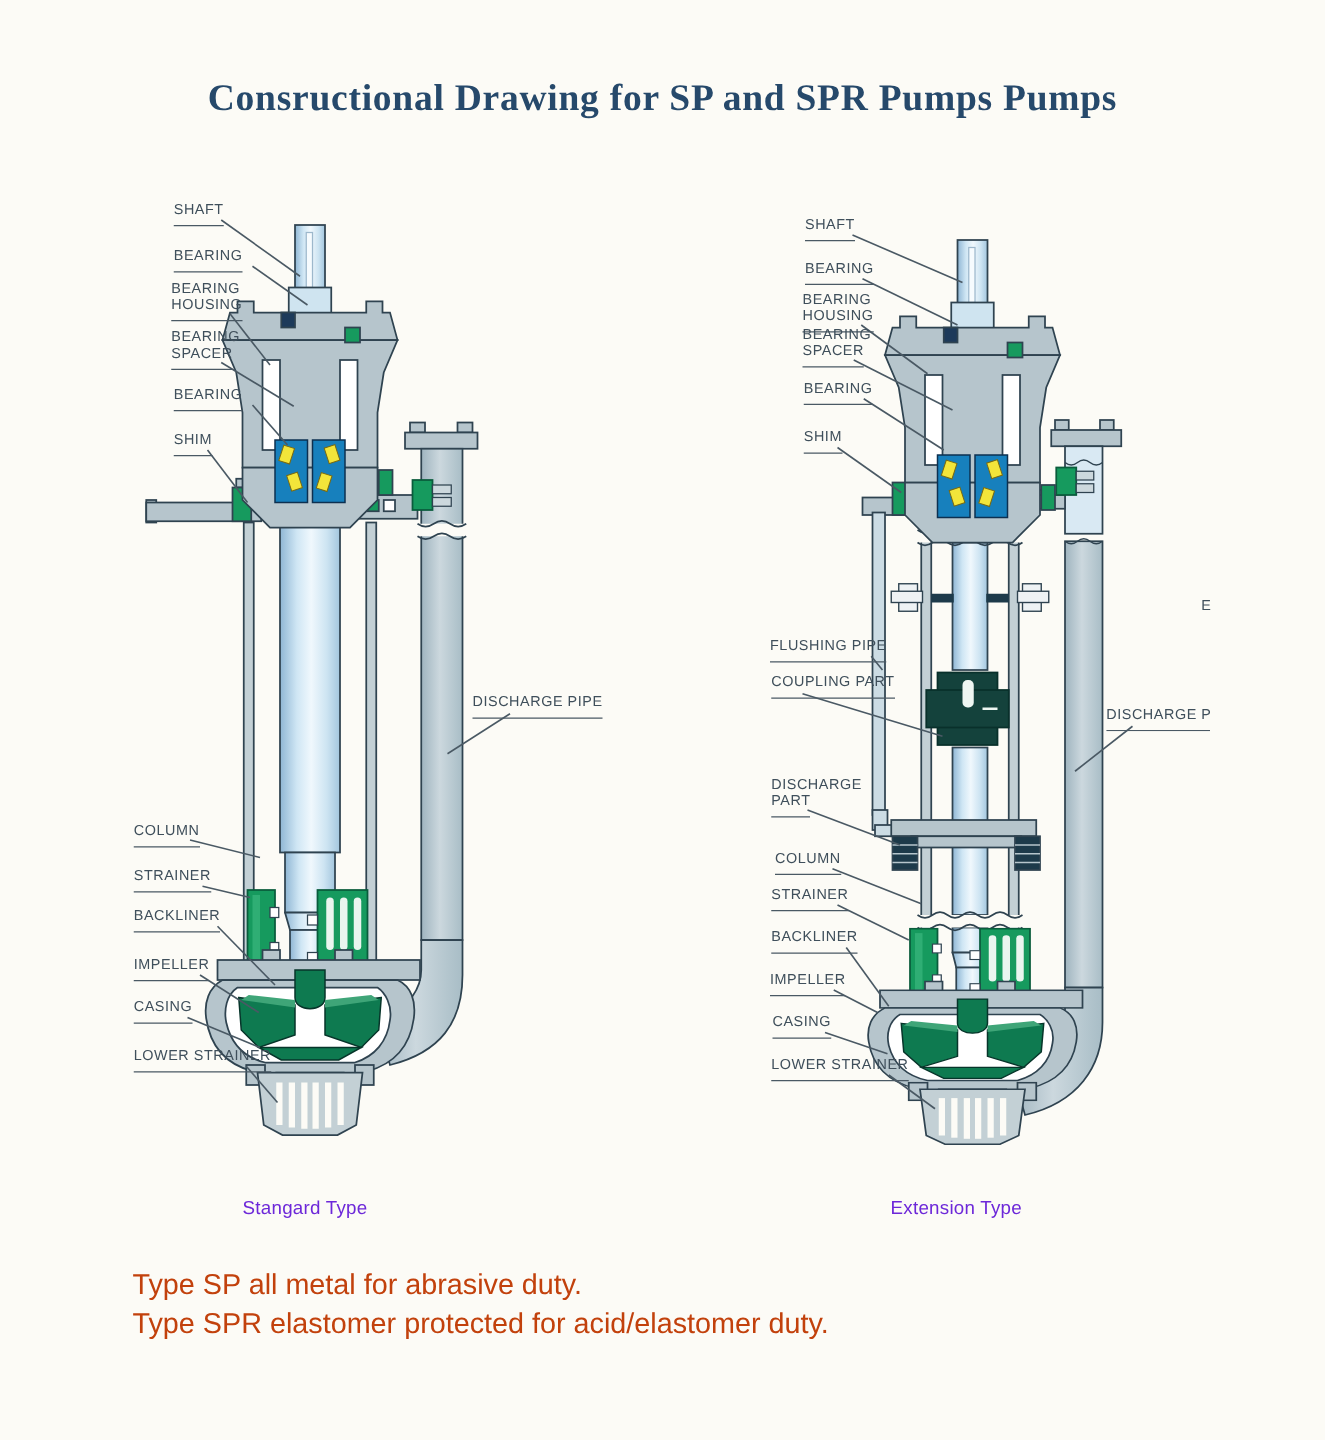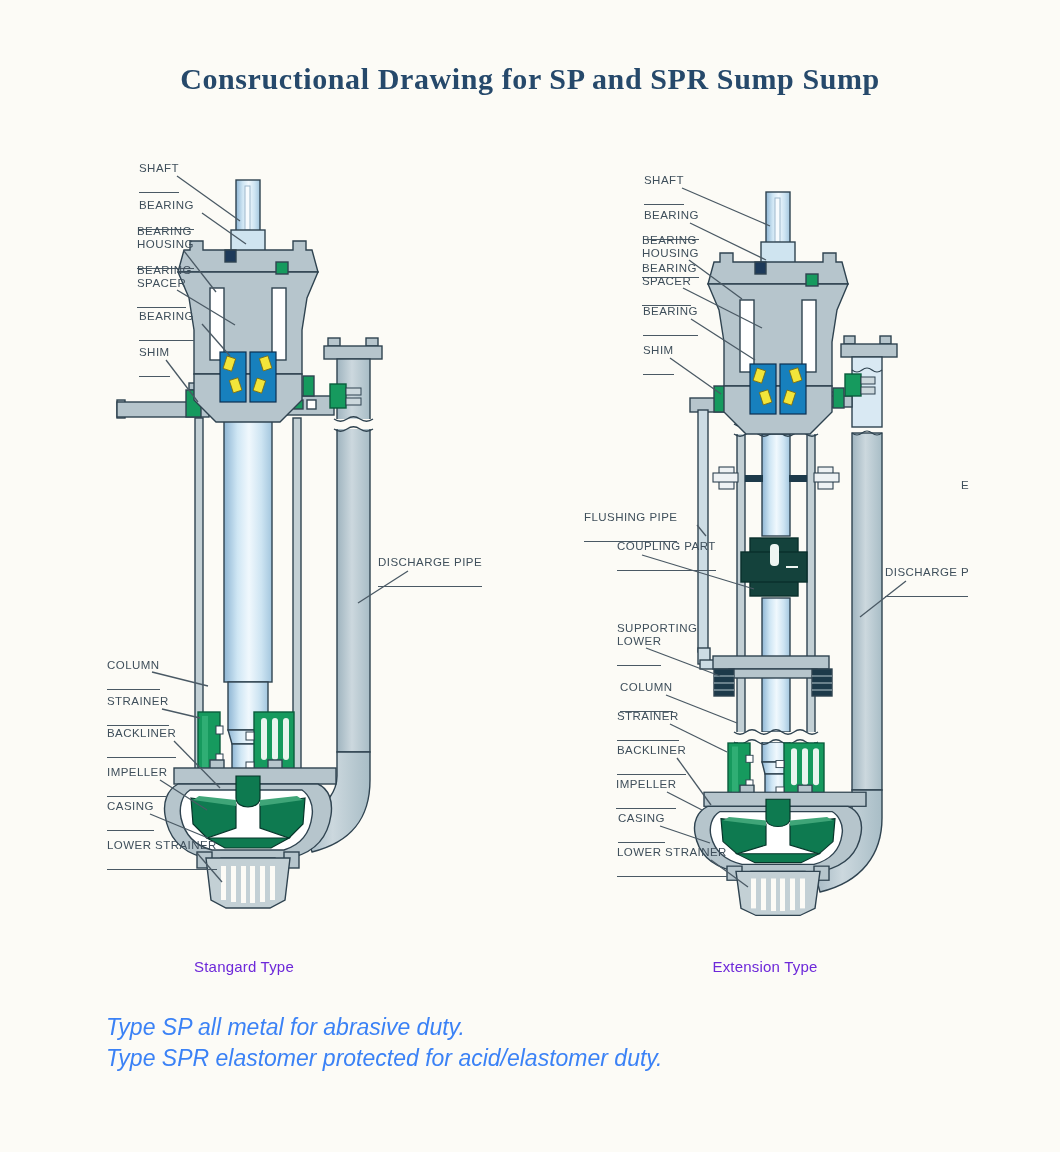--- a/index.html
+++ b/index.html
@@ -6,37 +6,37 @@
   .page{position:relative;width:1060px;height:1152px;background:#fcfbf6;overflow:hidden;
         font-family:"Liberation Sans",sans-serif;}
   .title{position:absolute;top:62px;left:0;width:1060px;text-align:center;
          font-family:"Liberation Serif",serif;font-weight:bold;font-size:30px;
          letter-spacing:.6px;color:#26496b;}
   .drawing-svg{position:absolute;left:0;top:0;}
   .labels-layer{position:absolute;inset:0;pointer-events:none;}
   .part-label{position:absolute;font-size:11.5px;line-height:13px;color:#3f4f5b;
               letter-spacing:.45px;}
   .part-label .ln{display:table;}
-  .part-label .ln:last-child{border-bottom:1.4px solid #4a5964;padding-bottom:17px;}
+  .part-label .ln:last-child{border-bottom:1.4px solid #4a5964;padding-bottom:5px;}
   .part-label.clip{overflow:hidden;white-space:nowrap;}
   .caption{position:absolute;width:140px;text-align:center;font-size:15px;color:#6d28d9;
            letter-spacing:.2px;}
   .caption.left{left:174px;top:958px;}
   .caption.right{left:695px;top:958px;}
   .stray-e{position:absolute;left:961px;top:479px;font-size:11.5px;color:#3f4f5b;}
   .footer{position:absolute;left:106px;top:1012px;font-size:23px;line-height:30.5px;
-          color:#3b82f6;font-style:italic;}
+          color:#c2410c;}
   #leaders line{stroke:#4a5964;stroke-width:1.3;}
 </style>
 </head>
 <body>
 
 <div class="page">
 
-  <div class="title">Consructional Drawing for SP and SPR Sump Sump</div>
+  <div class="title">Consructional Drawing for SP and SPR Pumps Pumps</div>
 
   <svg class="drawing-svg" width="1060" height="1152" viewBox="0 0 1060 1152">
     <defs>
       <linearGradient id="shaftG" x1="0" y1="0" x2="1" y2="0">
         <stop offset="0" stop-color="#8fb6d4"></stop>
           <stop offset="0.28" stop-color="#cfe6f4"></stop>
         <stop offset="0.52" stop-color="#f0f8fd"></stop>
           <stop offset="0.78" stop-color="#cde4f2"></stop>
         <stop offset="1" stop-color="#a3c6de"></stop>
       </linearGradient>
@@ -312,29 +312,29 @@
       <div class="part-label" style="left: 642px; top: 262px;">
         <div class="ln">BEARING</div>
         <div class="ln">SPACER</div>
       </div>
       <div class="part-label" style="left: 643px; top: 305px;">
         <div class="ln">BEARING</div>
       </div>
       <div class="part-label" style="left: 643px; top: 344px;">
         <div class="ln">SHIM</div>
       </div>
-      <div class="part-label" style="left: 584px; top: 511px;">
+      <div class="part-label" style="left: 616px; top: 511px;">
         <div class="ln">FLUSHING PIPE</div>
       </div>
       <div class="part-label" style="left: 617px; top: 540px;">
         <div class="ln">COUPLING PART</div>
       </div>
       <div class="part-label" style="left: 617px; top: 622px;">
-        <div class="ln">SUPPORTING</div>
-        <div class="ln">LOWER</div>
+        <div class="ln">DISCHARGE</div>
+        <div class="ln">PART</div>
       </div>
       <div class="part-label" style="left: 620px; top: 681px;">
         <div class="ln">COLUMN</div>
       </div>
       <div class="part-label" style="left: 617px; top: 710px;">
         <div class="ln">STRAINER</div>
       </div>
       <div class="part-label" style="left: 617px; top: 744px;">
         <div class="ln">BACKLINER</div>
       </div>

